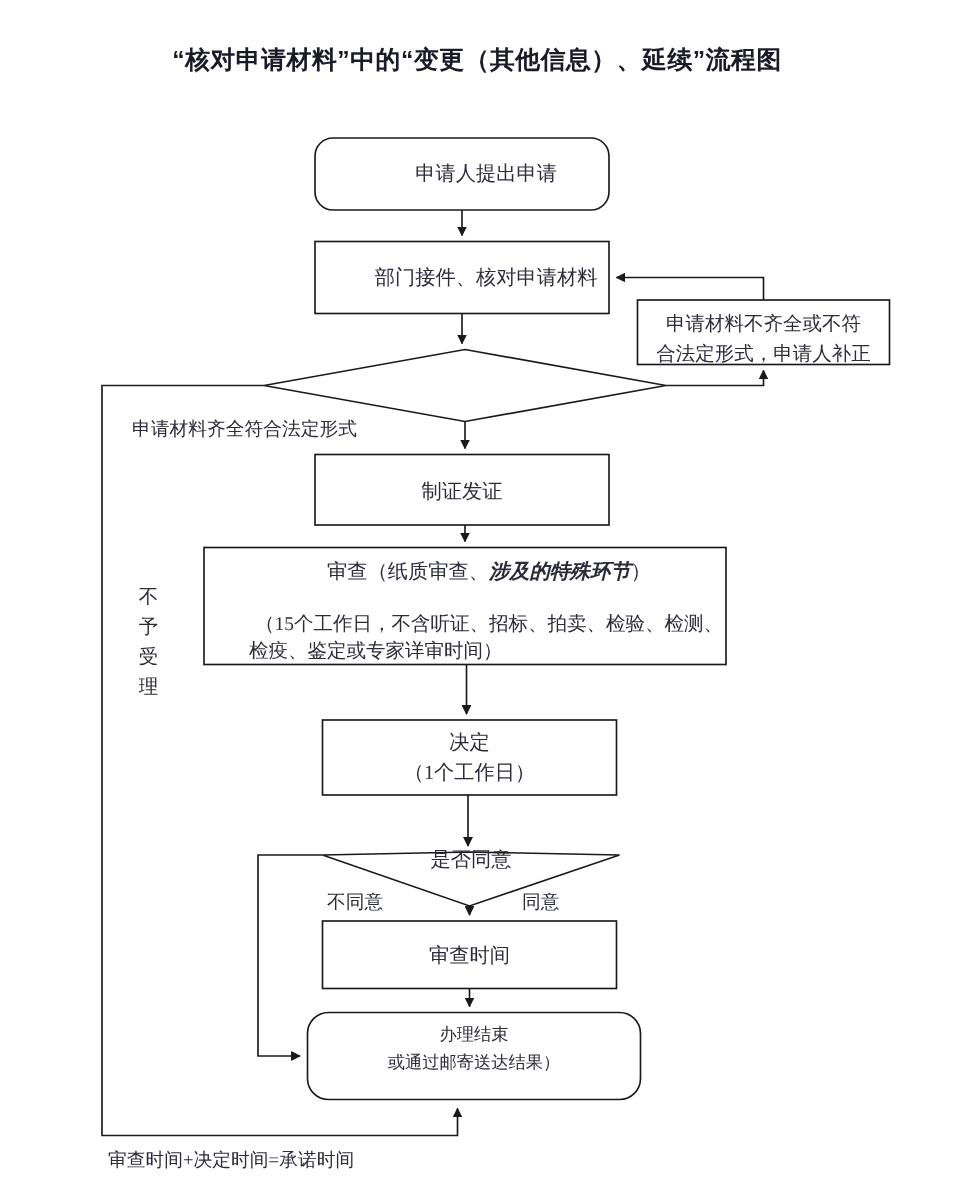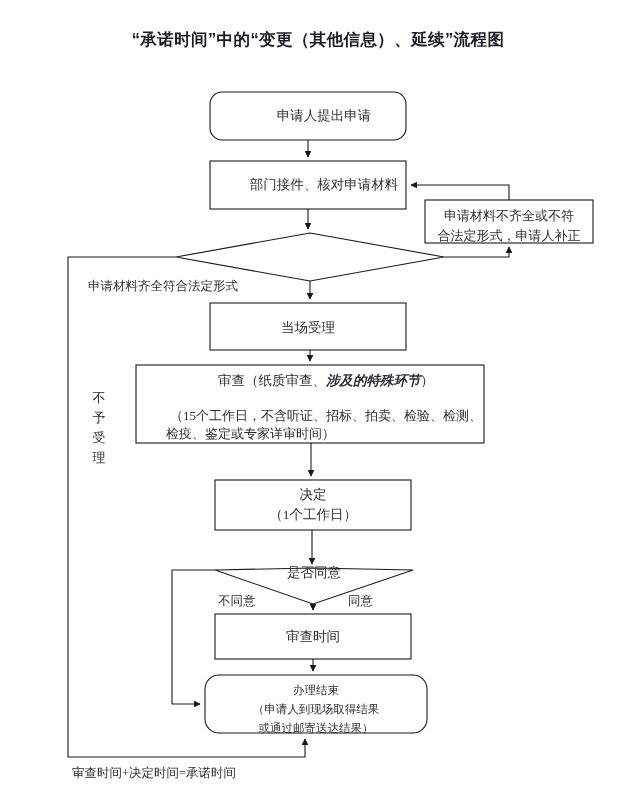--- a/index.html
+++ b/index.html
@@ -74,21 +74,21 @@
   }
   .ln1 { font-size: 13.5px; }
   .ln2 { font-size: 13px; }
   .small { font-size: 11.5px; }
 </style>
 </head>
 <body>
 
 <div id="page">
 
-  <div class="title">“承诺时间”中的“变更（其他信息）、延续”流程图</div>
+  <div class="title">“核对申请材料”中的“变更（其他信息）、延续”流程图</div>
 
   <svg id="flow-svg" viewBox="0 0 636 790" xmlns="http://www.w3.org/2000/svg">
     <defs>
       <marker id="arrow" viewBox="0 0 10 10" refX="9" refY="5" markerWidth="6" markerHeight="6" orient="auto-start-reverse">
         <path d="M 0 0 L 10 5 L 0 10 z" fill="#1a1a1a"></path>
       </marker>
     </defs>
 
     <rect class="shape-stroke" x="210" y="92" width="196" height="48" rx="12" ry="12"></rect>
 
@@ -143,21 +143,21 @@
     <span>部门接件、核对申请材料</span>
   </div>
 
   <div class="node-text ln2" style="left:425px; top:206px; width:168px; line-height:1.5;">
     <div>申请材料不齐全或不符</div>
     <div>合法定形式，申请人补正</div>
   </div>
 
 
   <div class="node-text ln1" style="left:210px; top:318px; width:196px;">
-    <span>当场受理</span>
+    <span>制证发证</span>
   </div>
 
   <div class="node-text" style="left:136px; top:371px; width:348px;padding-left:16px;">
     <div class="ln1" style="margin-bottom:16px;">
       <span>审查（纸质审查、</span><span class="emph">涉及的特殊环节</span><span>）</span>
     </div>
     <div class="ln2" style="">（15个工作日，不含听证、招标、拍卖、检验、检测、</div>
     <div class="ln2" style="text-align:left; padding-left:14px;">检疫、鉴定或专家详审时间）</div>
   </div>
 
@@ -169,21 +169,20 @@
   <div class="node-text ln1" style="left:215px; top:563px; width:198px;">
     <span>是否同意</span>
   </div>
 
   <div class="node-text ln1" style="left:215px; top:627px; width:196px;">
     <span>审查时间</span>
   </div>
 
   <div class="node-text small" style="left:205px; top:681px; width:222px; line-height:1.65;">
     <div>办理结束</div>
-    <div>（申请人到现场取得结果</div>
     <div>或通过邮寄送达结果）</div>
   </div>
 
   <div class="lbl" style="left:88px; top:278px;">申请材料齐全符合法定形式</div>
 
   <div class="vlabel" style="left:91px; top:388px;">不<br>予<br>受<br>理</div>
 
   <div class="lbl" style="left:218px; top:593px;">不同意</div>
 
   <div class="lbl" style="left:348px; top:593px;">同意</div>

